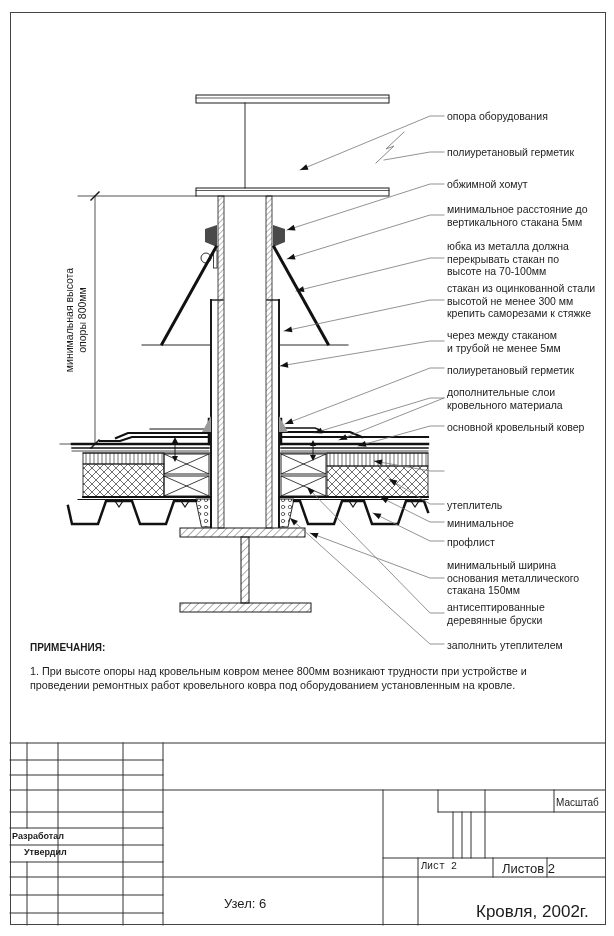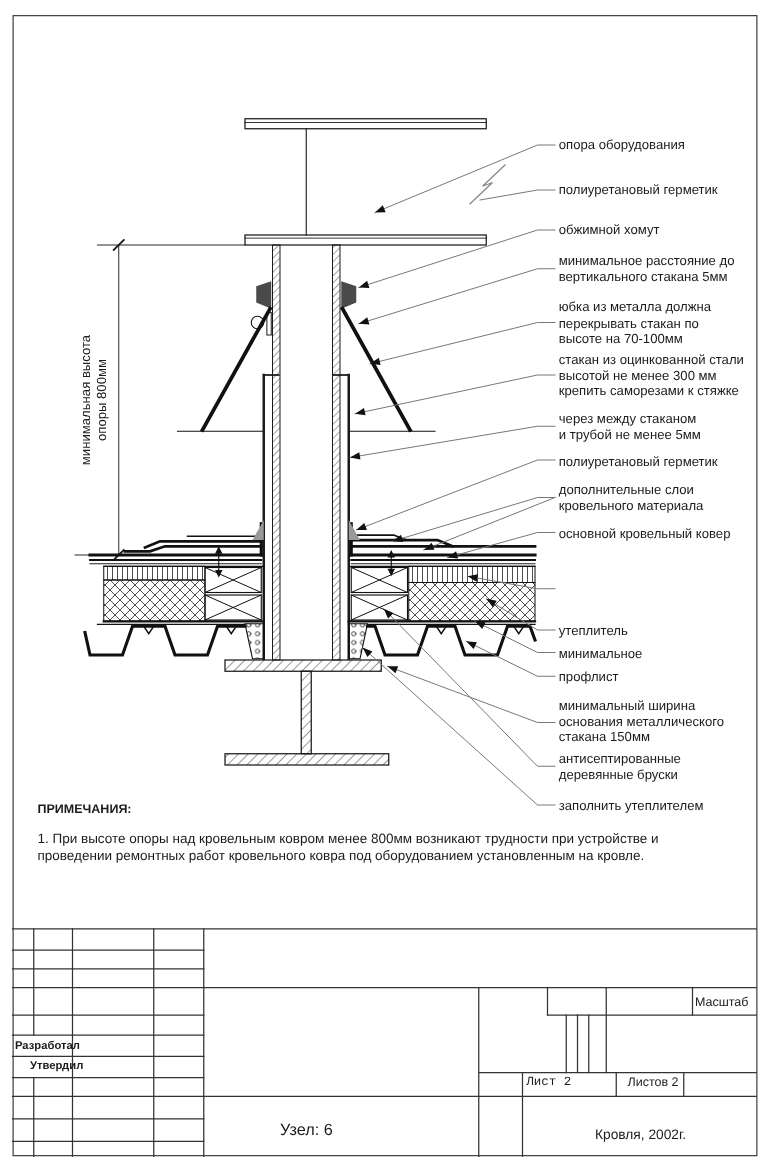--- a/index.html
+++ b/index.html
@@ -11,23 +11,23 @@
          text-align:center;font-size:10.5px;line-height:12.5px;white-space:pre-line;}
   .notes-title{position:absolute;left:30px;top:642px;font-size:10px;font-weight:bold;}
   .notes-body{position:absolute;left:30px;top:664px;width:566px;font-size:10.8px;line-height:14px;white-space:pre-line;}
   .tb-txt{position:absolute;white-space:pre-line;}
   .tb-developed{left:12px;top:831px;font-size:9px;font-weight:bold;}
   .tb-approved{left:12px;top:847px;font-size:9px;font-weight:bold;margin-left:12px;}
   .tb-title{left:220px;top:813px;font-size:14.5px;line-height:21px;}
   .tb-node{left:224px;top:896px;font-size:13px;}
   .tb-scale{left:556px;top:797px;font-size:10px;}
   .tb-sheet{left:421px;top:861px;font-size:10px;font-family:Liberation Mono, monospace;}
-  .tb-sheets{left:502px;top:861px;font-size:10px;}
+  .tb-sheets{left:502px;top:861px;font-size:13px;}
   .tb-company{left:428px;top:872px;font-size:26px;letter-spacing:0.5px;}
-  .tb-series{left:428px;top:902px;font-size:11px;padding-left:48px;}
+  .tb-series{left:428px;top:902px;font-size:17px;padding-left:48px;}
 </style>
 </head>
 <body>
 
 <div class="sheet">
 
 <svg class="linework" width="614" height="936" viewBox="0 0 614 936" stroke-linecap="square" stroke-linejoin="miter">
   <defs>
     <pattern id="hatch" width="4" height="4" patternUnits="userSpaceOnUse" patternTransform="rotate(45)">
       <line x1="0" y1="0" x2="0" y2="4" stroke="#333" stroke-width="0.7"></line>

